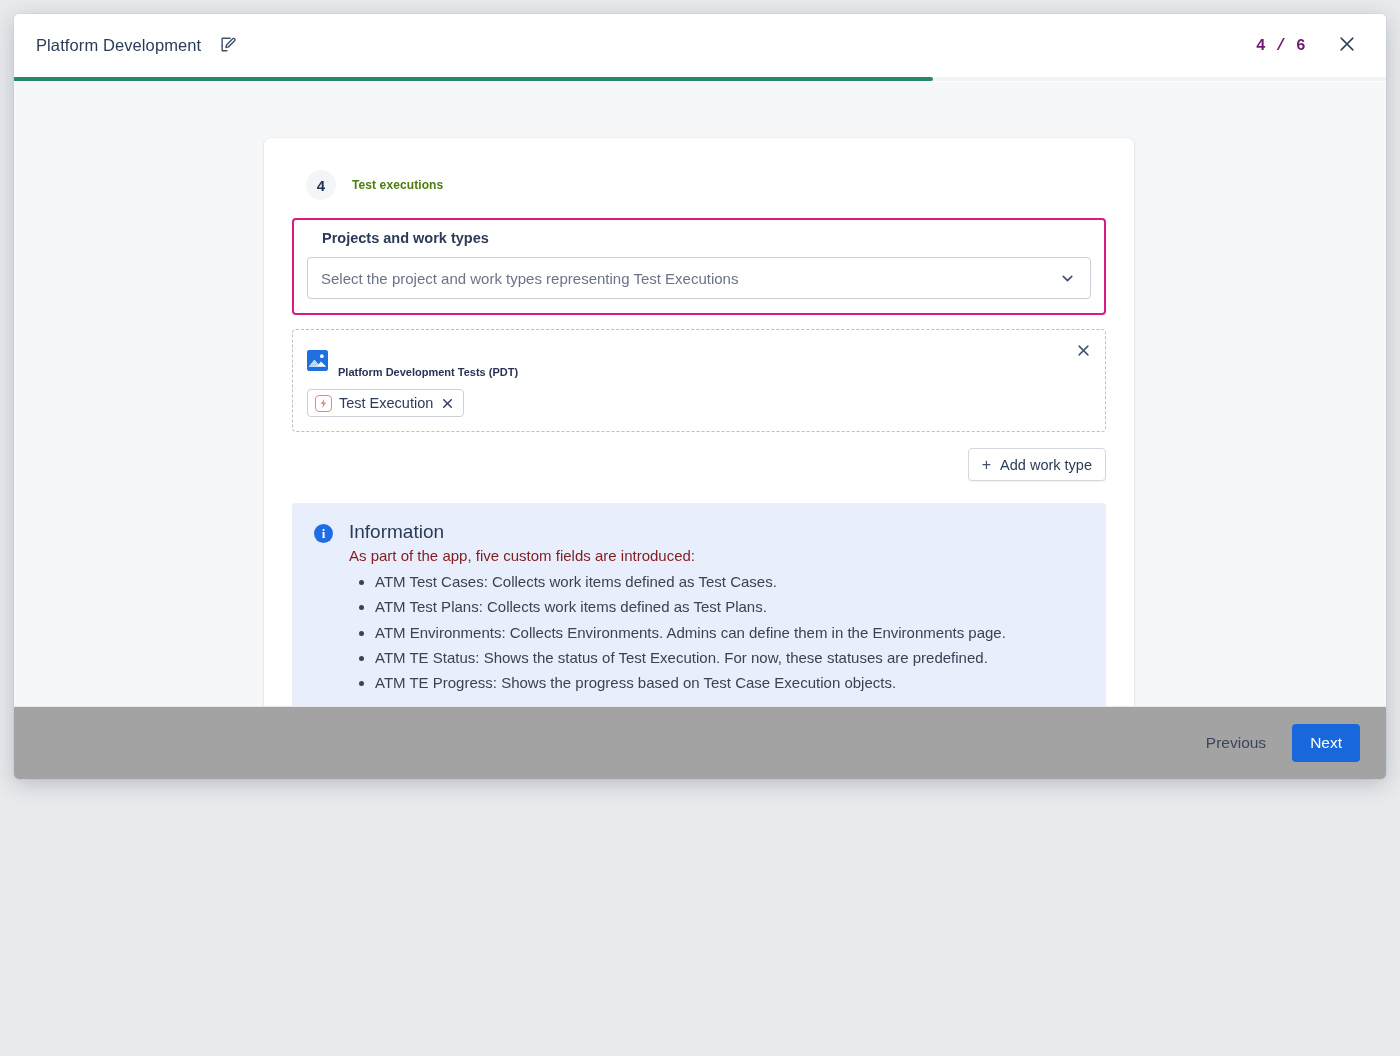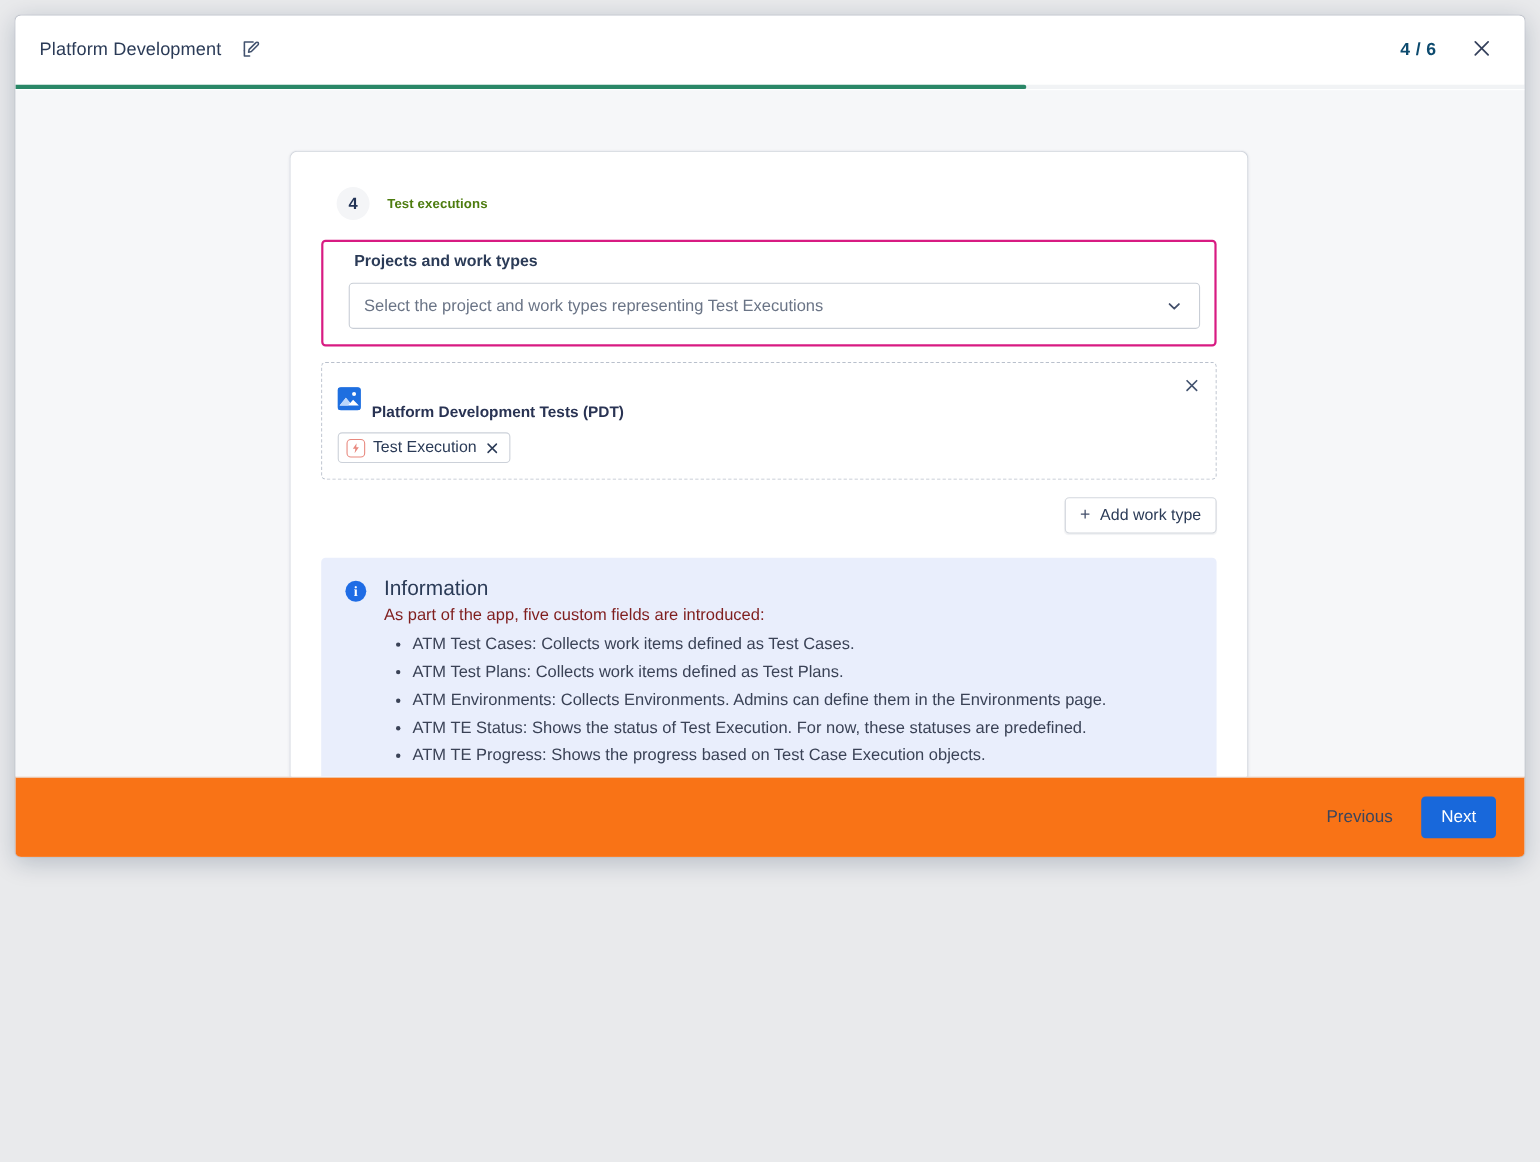--- a/index.html
+++ b/index.html
@@ -75,22 +75,23 @@
   .header-right {
     margin-left: auto;
     display: flex;
     align-items: center;
     gap: 26px;
   }
 
   .step-counter {
     font-size: 16px;
     font-weight: bold;
-    color: #0c4a6e;
+    color: #701a75;
     letter-spacing: 0.4px;
+    font-family: Liberation Mono, monospace;
   }
 
   .close-btn {
     width: 30px;
     height: 30px;
     border: none;
     background: transparent;
     cursor: pointer;
     display: flex;
     align-items: center;
@@ -178,21 +179,20 @@
 
   .select-box {
     height: 42px;
     border: 1px solid #c9ced6;
     border-radius: 4px;
     background: #ffffff;
     display: flex;
     align-items: center;
     padding: 0 14px 0 13px;
     cursor: pointer;
-    margin-left: 10px;
   }
   .select-placeholder {
     font-size: 15px;
     color: #6a7486;
     flex: 1 1 auto;
     white-space: nowrap;
     overflow: hidden;
   }
   .chev {
     color: #44506b;
@@ -219,21 +219,21 @@
     width: 21px;
     height: 21px;
     border-radius: 3px;
     background: #1e6fe0;
     position: relative;
     overflow: hidden;
     flex: 0 0 21px;
   }
 
   .project-name {
-    font-size: 14px;
+    font-size: 11px;
     font-weight: bold;
     color: #293353;
     margin-top: 24px;
   }
 
   .project-remove {
     position: absolute;
     right: 10px;
     top: 10px;
     width: 24px;
@@ -364,21 +364,21 @@
     font-size: 15px;
     color: #3a4256;
     line-height: 1.55;
     margin-bottom: 2px;
   }
 
   
   .modal-footer {
     flex: 0 0 73px;
     height: 73px;
-    background: #f97316;
+    background: #a3a3a3;
     border-top: 1px solid #e6e8ec;
     display: flex;
     align-items: center;
     justify-content: flex-end;
     gap: 14px;
     padding: 0 26px 0 0;
   }
 
   .btn-prev {
     background: transparent;

